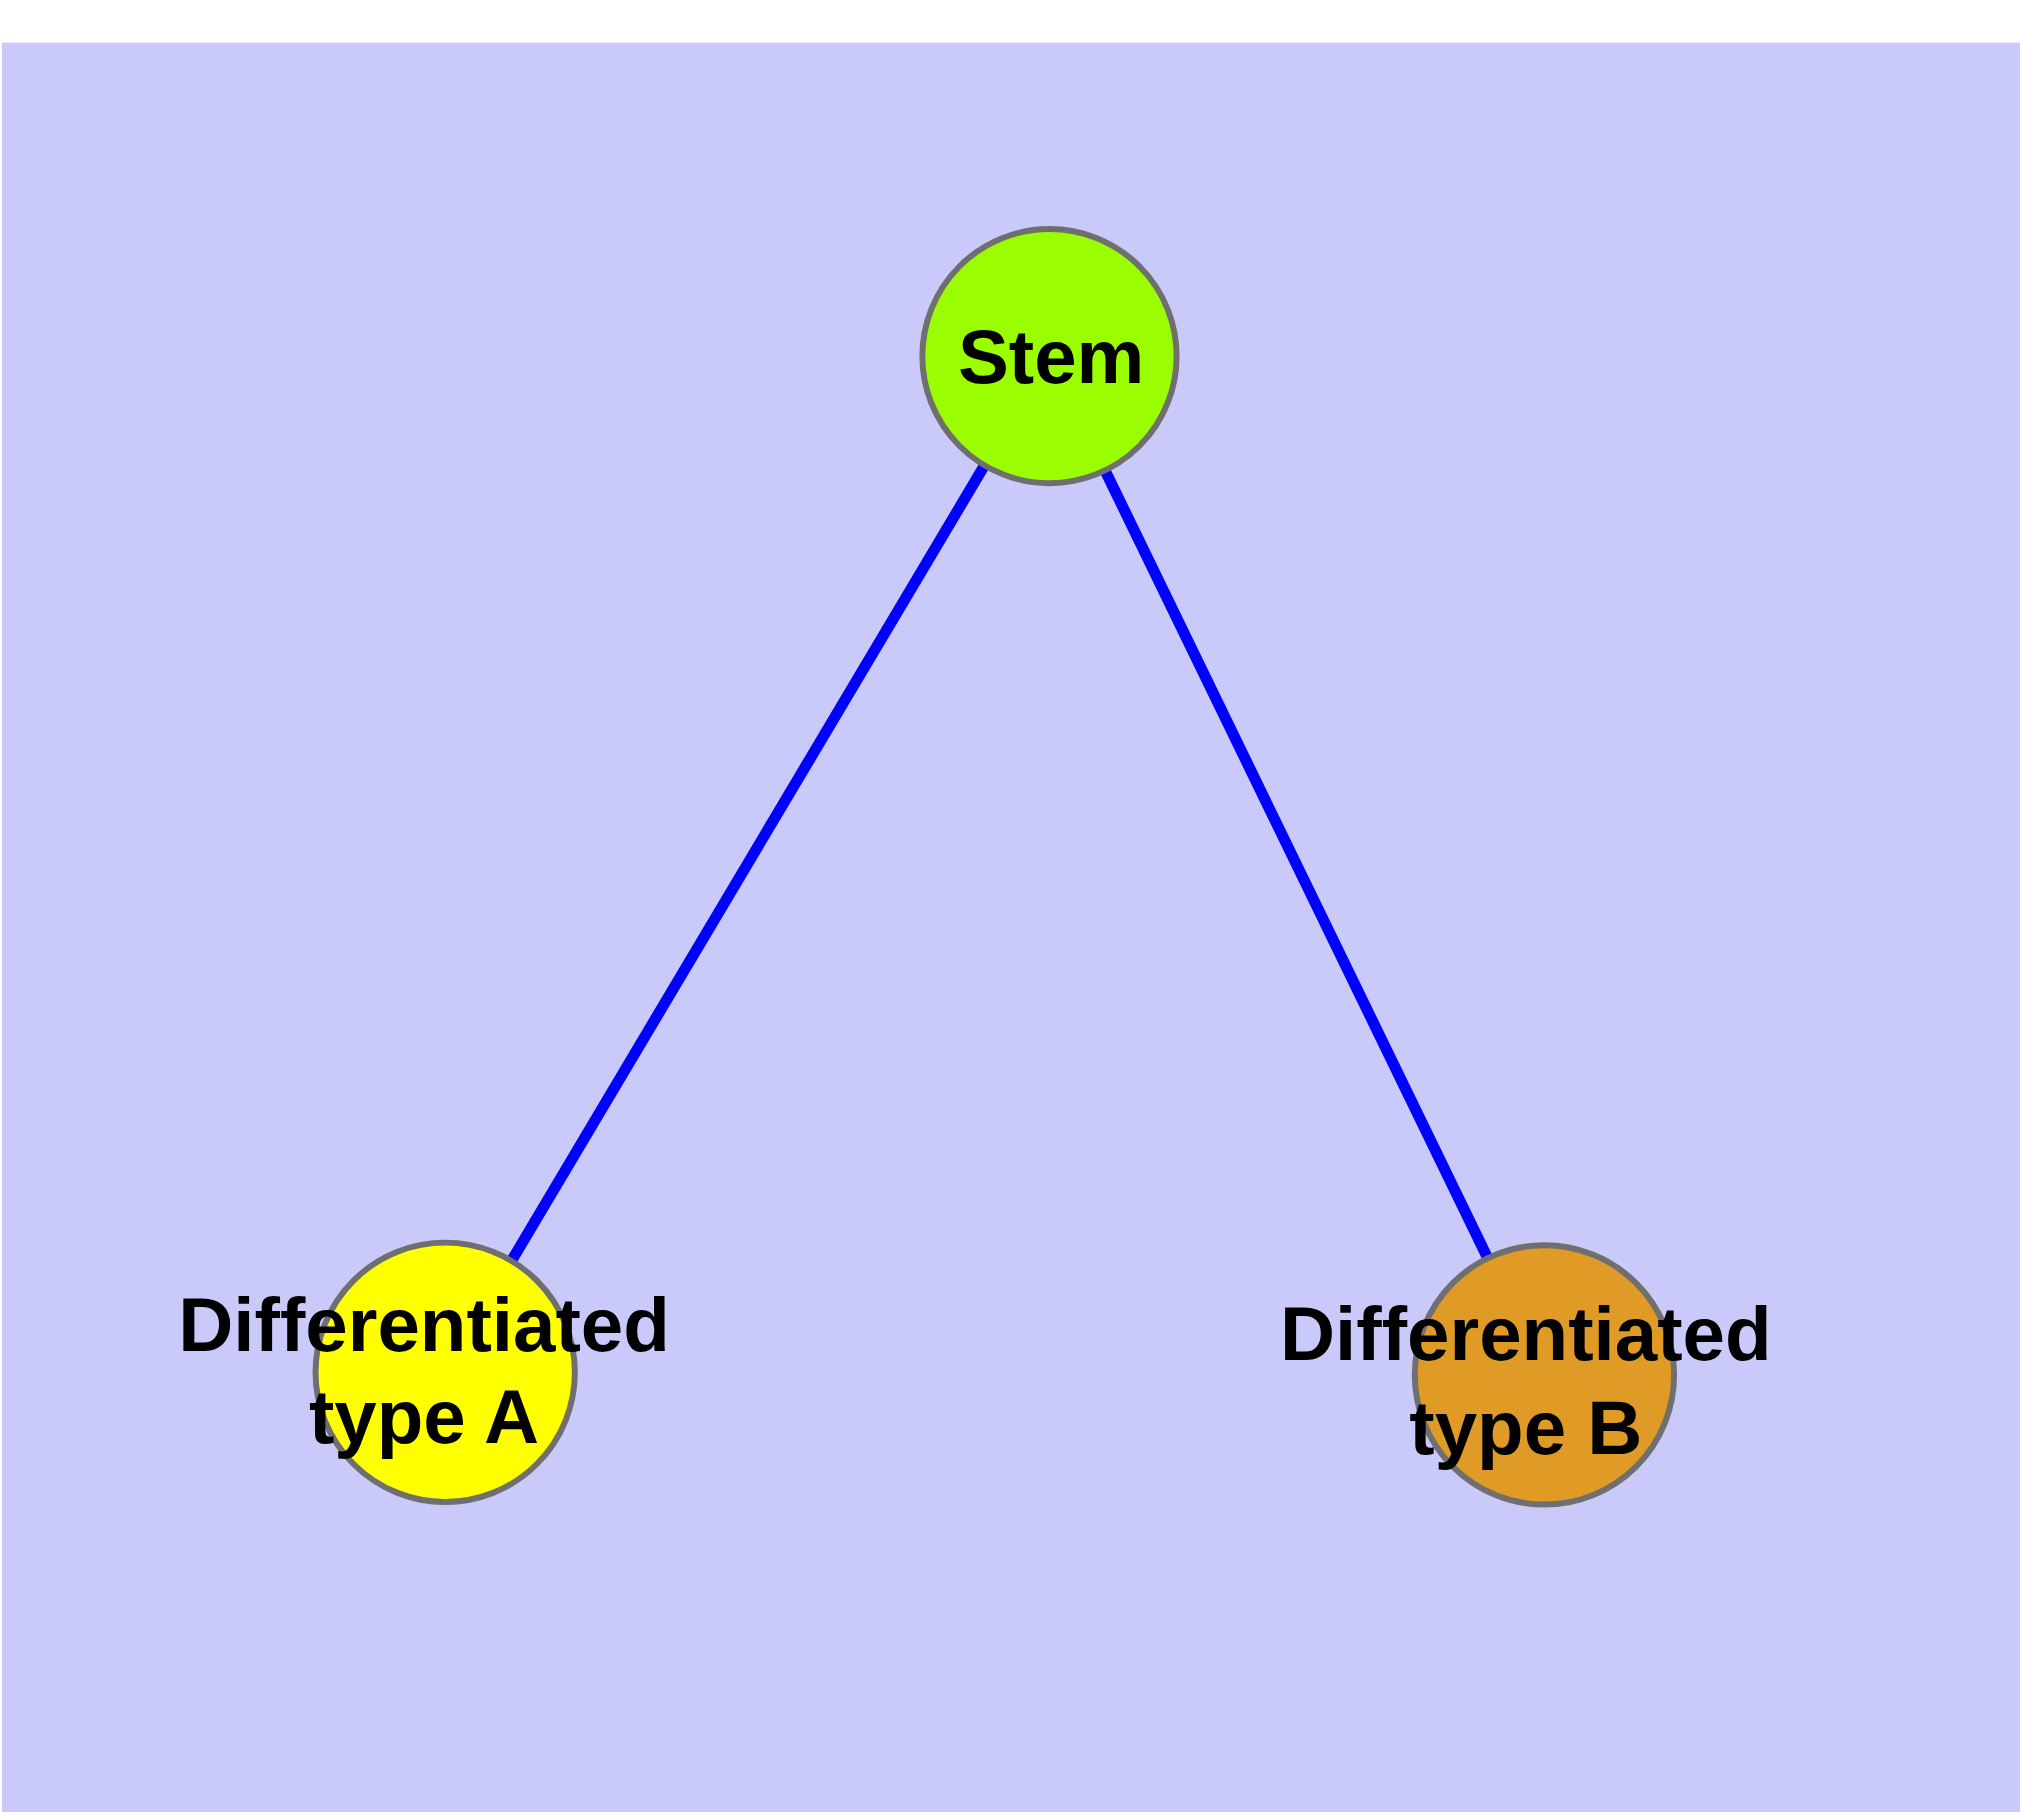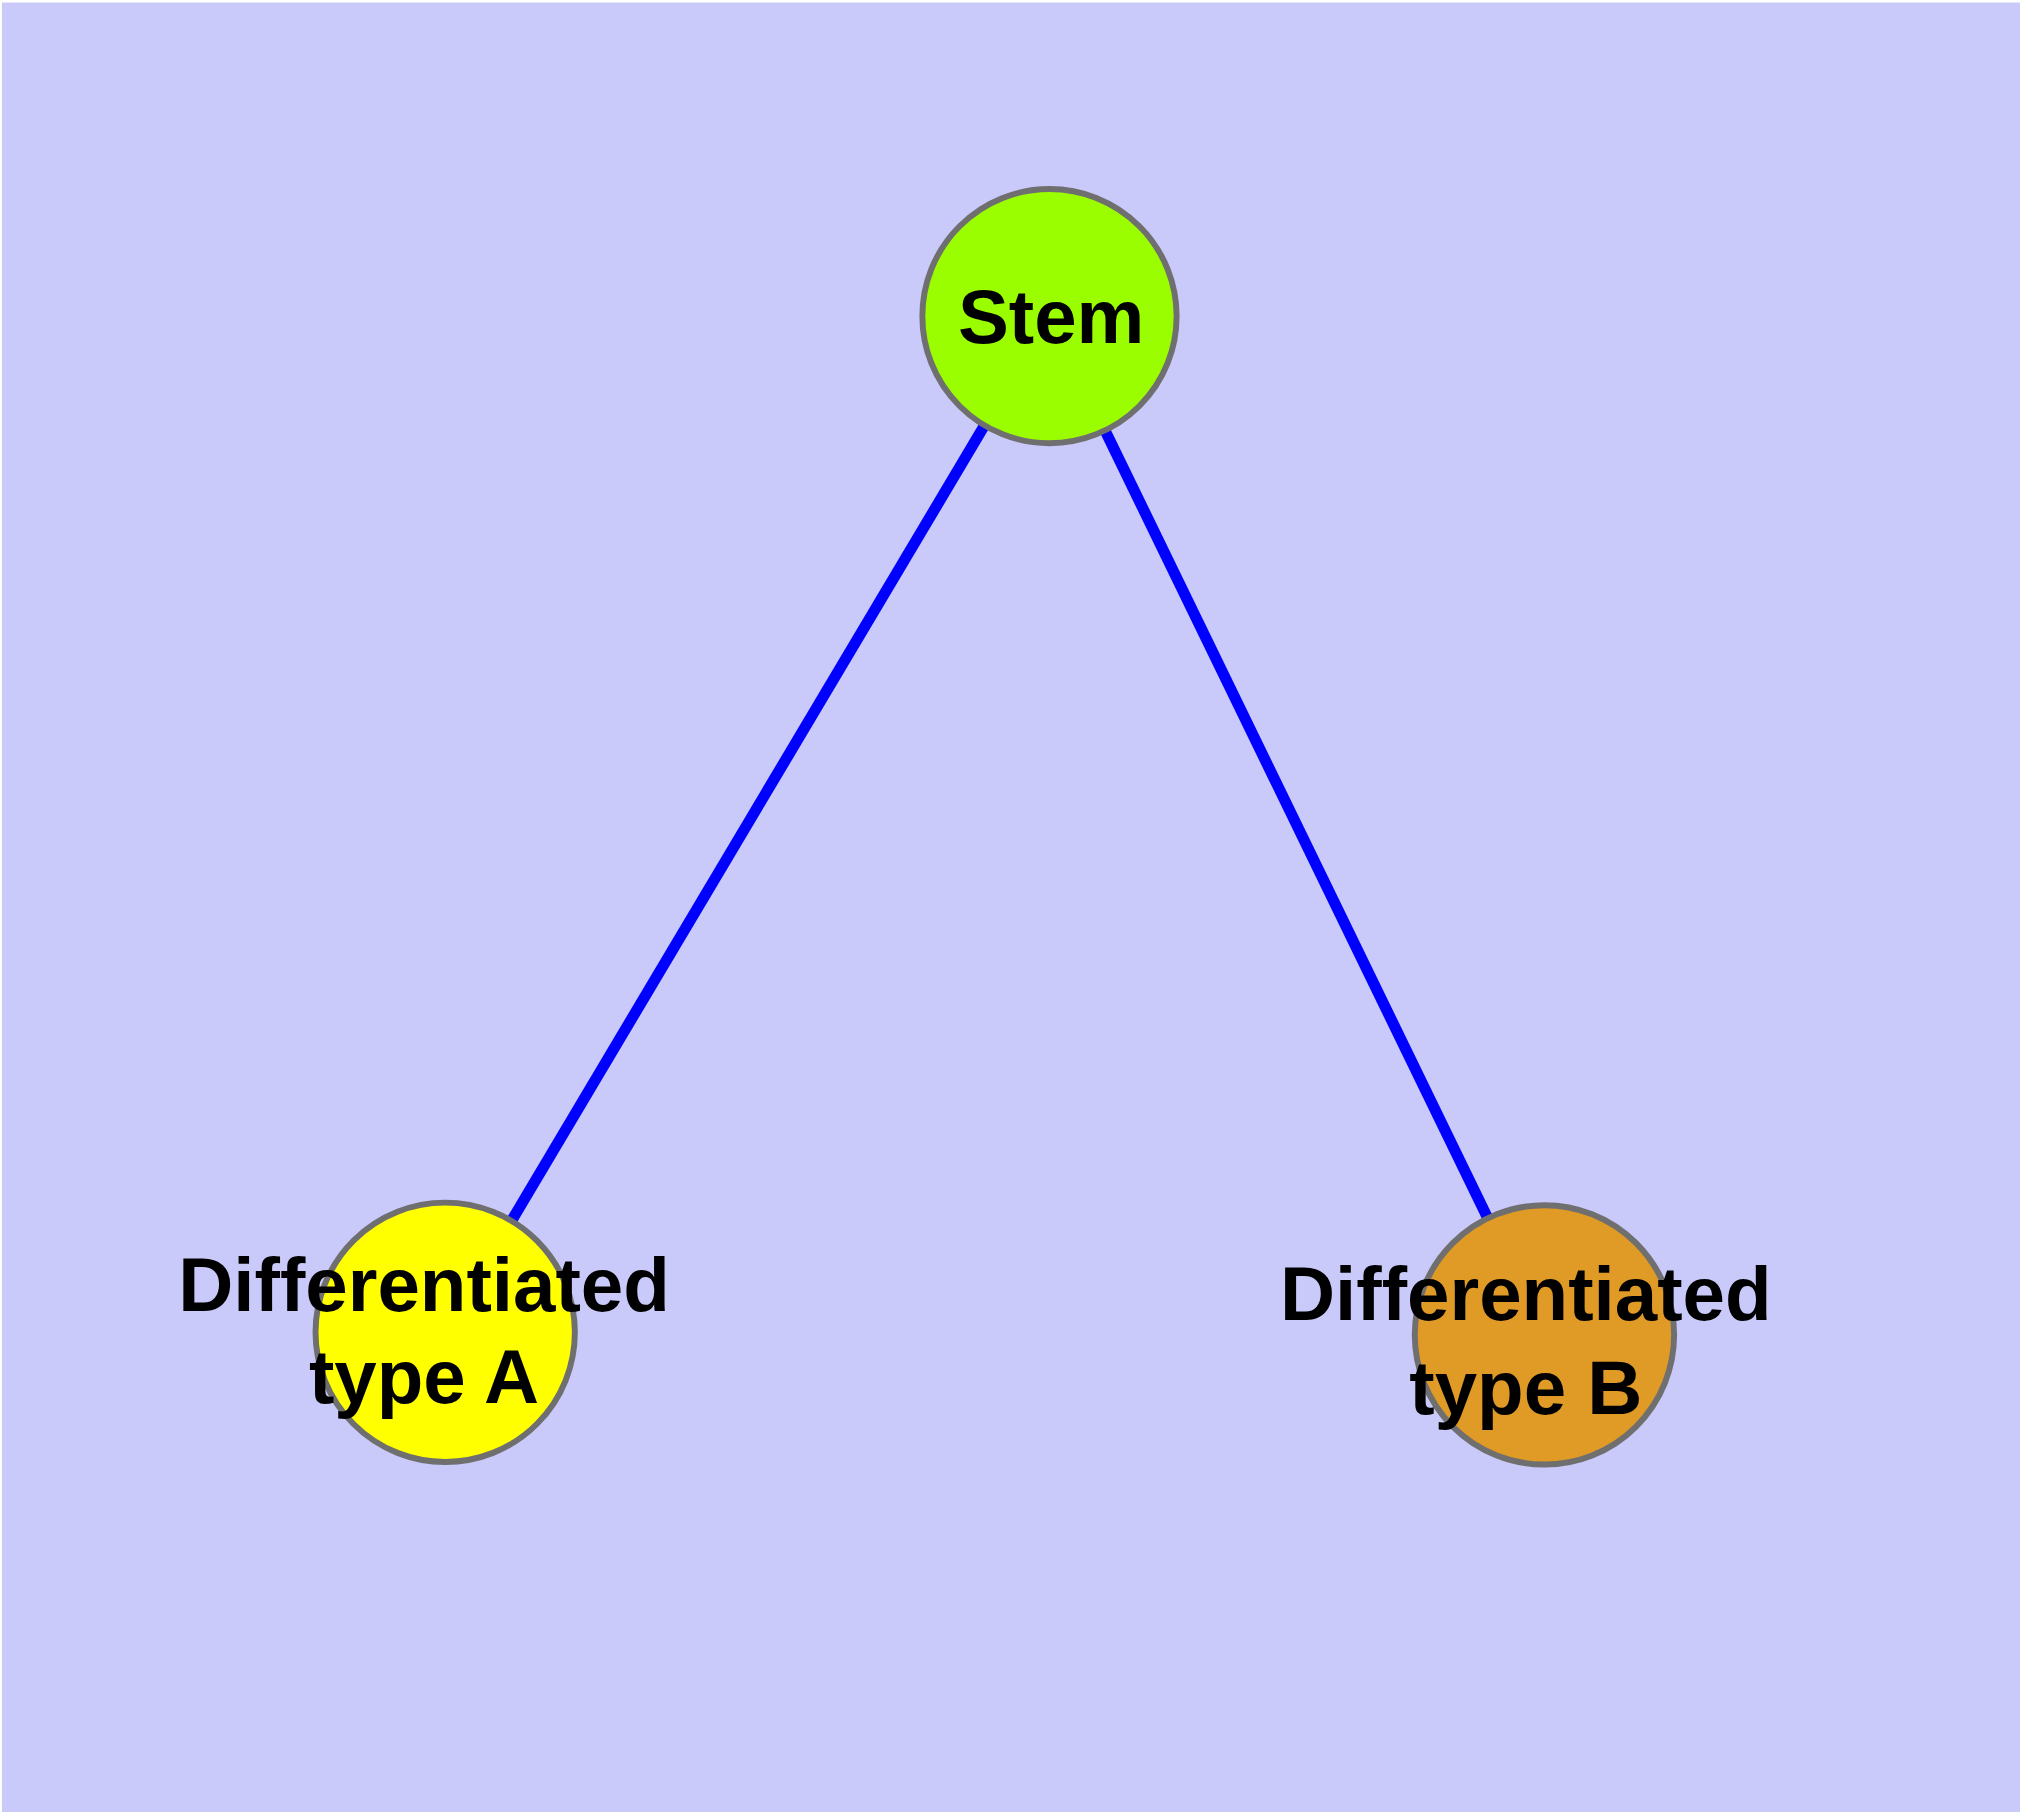--- a/index.html
+++ b/index.html
@@ -7,20 +7,21 @@
     padding: 0;
     background: #ffffff;
     width: 2021px;
     height: 1812px;
     overflow: hidden;
   }
   .figure-wrap {
     position: relative;
     width: 2021px;
     height: 1629px;
+    margin-top: 40px;
   }
   svg.graph {
     display: block;
     width: 2021px;
     height: 1812px;
   }
   svg.graph text {
     font-family: "Liberation Sans", "DejaVu Sans", sans-serif;
     font-weight: bold;
     font-size: 90px;

